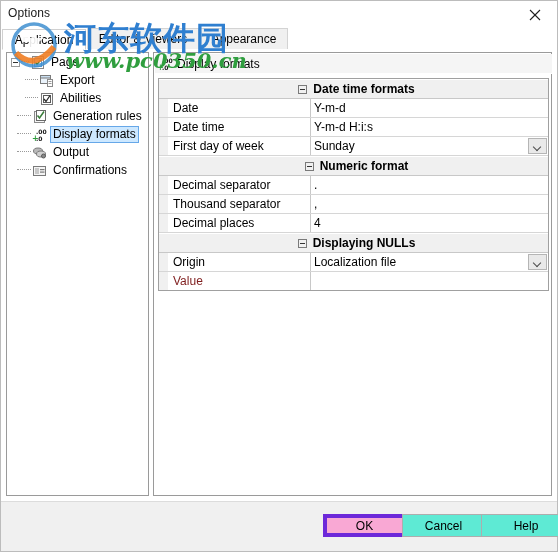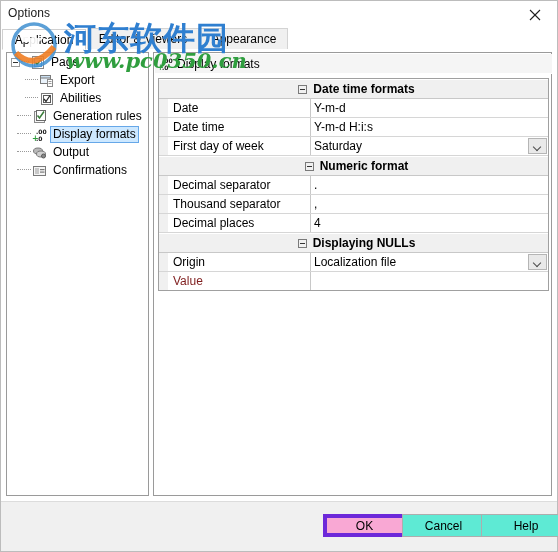--- a/index.html
+++ b/index.html
@@ -417,21 +417,21 @@
         <div class="data-row">
           <span class="rowgutter"></span>
           <span class="cell-name">Date time</span>
           <span class="cell-val">Y-m-d H:i:s</span>
         </div>
 
         <div class="data-row">
           <span class="rowgutter"></span>
           <span class="cell-name">First day of week</span>
           <span class="cell-val">
-            <span>Saturday</span>
+            <span>Sunday</span>
             <span class="dropbtn">
               <span class="chev"></span>
             </span>
           </span>
         </div>
 
         <div class="grp-row">
           <span class="grp-exp"></span>
           <span class="grp-title">Numeric format</span>
         </div>

